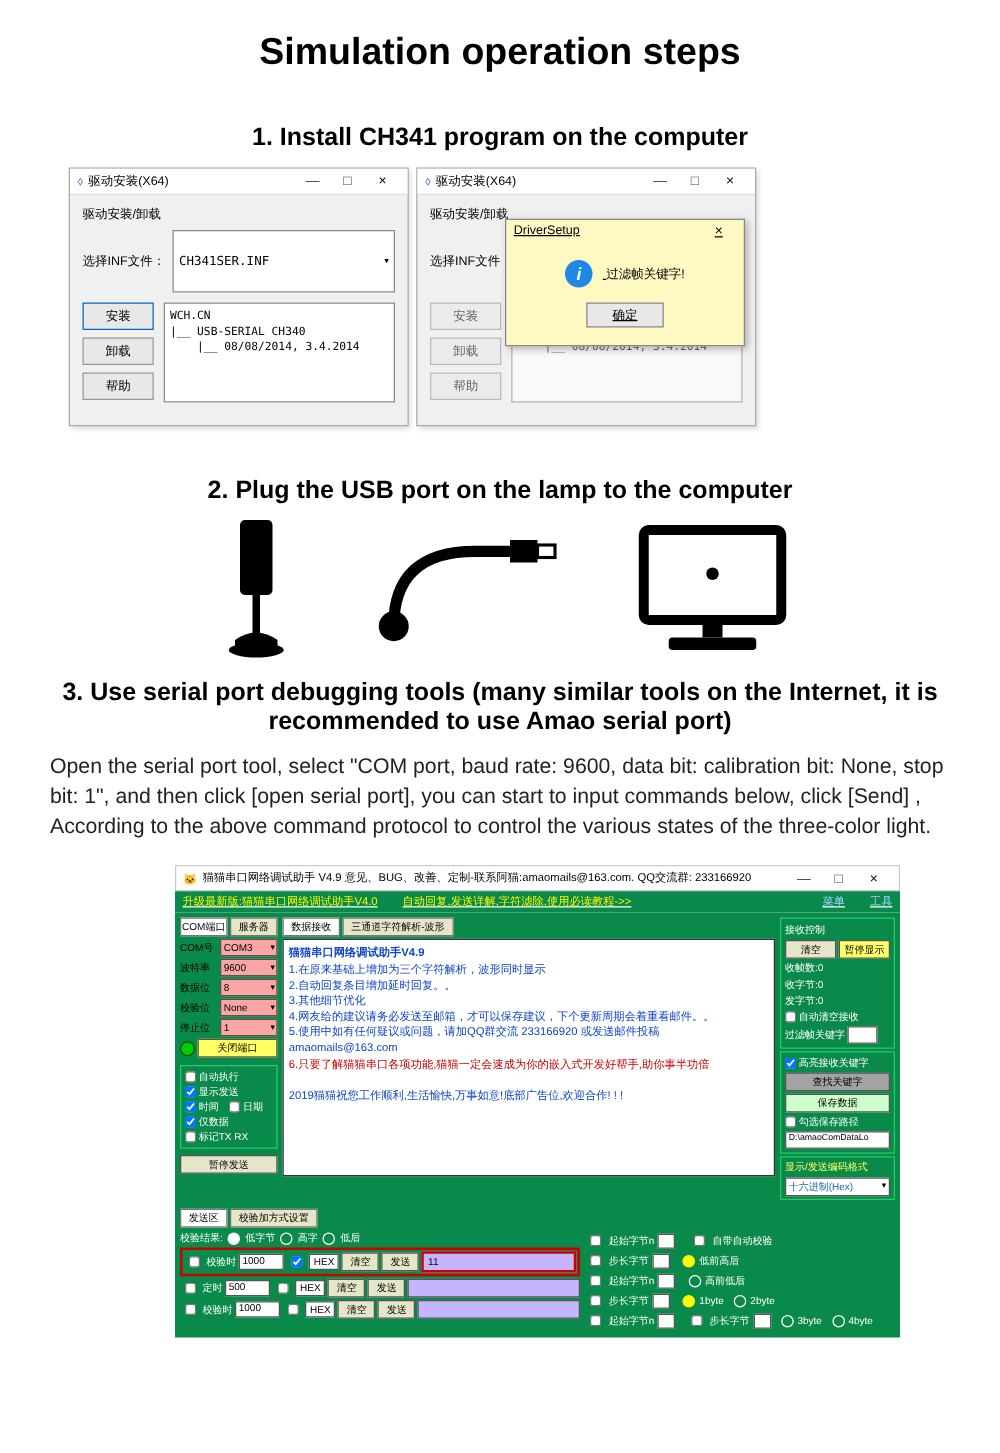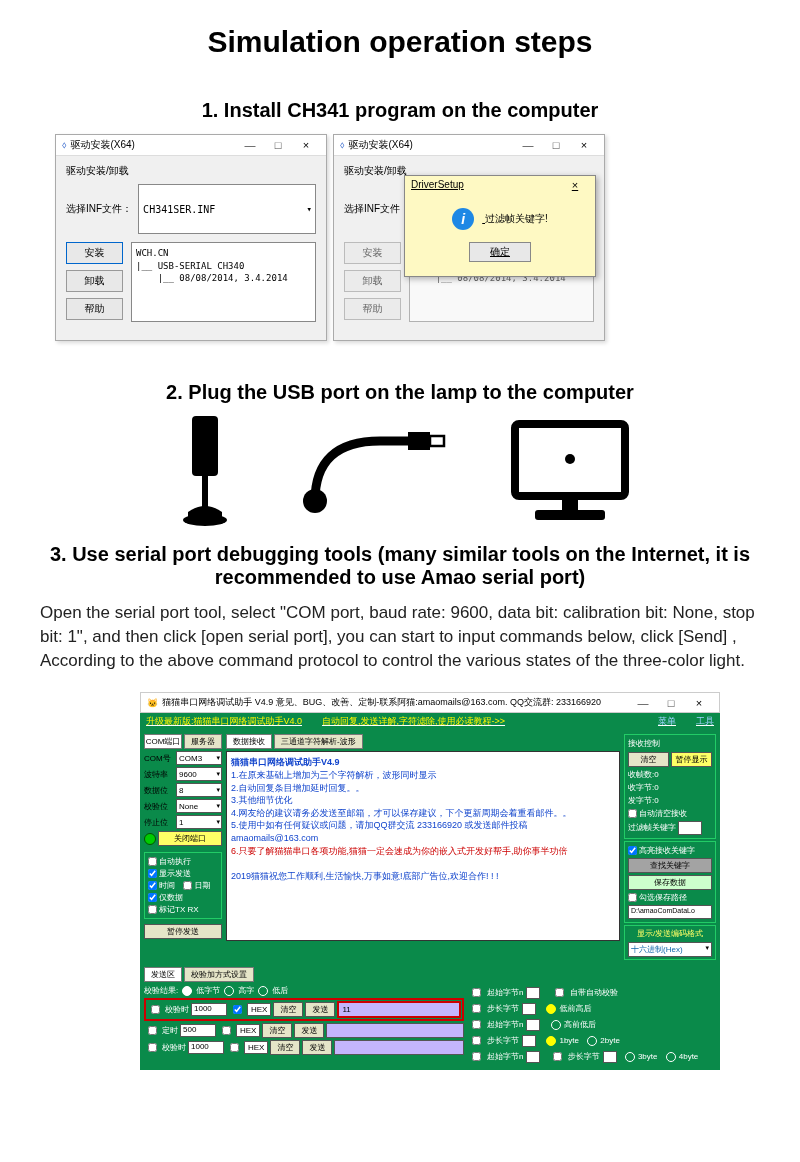--- a/index.html
+++ b/index.html
@@ -47,21 +47,21 @@
 .st-top-links .blue { color:#9fd3ff; text-decoration:none; }
 .st-top-links .seg { flex:1; display:flex; gap:20px; }
 .st-main { display:flex; background:#0a8a4a; padding:4px; gap:4px; }
 .col { font-size:9px; }
 .col-left { width:78px; display:flex; flex-direction:column; gap:2px; }
 .tabpair { display:flex; gap:2px; }
 .tab { flex:1; text-align:center; background:#e5e5c8; border:1px solid #777; padding:1px 0; font-size:8px; }
 .tab.active { background:#fff; }
 .param-row { display:flex; gap:2px; align-items:center; }
 .param-row .lbl { width:30px; font-size:8px; color:#000; text-align:left; }
-.param-row .fld { flex:1; background:#ffffff; border:1px solid #555; height:12px; font-size:8px; padding:0 2px; display:flex; align-items:center; position:relative; }
+.param-row .fld { flex:1; background:#fca5a5; border:1px solid #555; height:12px; font-size:8px; padding:0 2px; display:flex; align-items:center; position:relative; }
 .param-row .fld::after { content:"▾"; position:absolute; right:1px; font-size:7px; }
 .led { width:10px; height:10px; border-radius:50%; background:#0c0; border:1px solid #050; display:inline-block; }
 .close-port { background:#ffff66; border:1px solid #555; font-size:8px; padding:1px 4px; text-align:center; }
 .chk-group { border:1px solid #2c6; padding:3px; display:flex; flex-direction:column; gap:1px; margin-top:4px; }
 .chk { display:flex; align-items:center; gap:2px; font-size:8px; color:#fff; }
 .chk input { width:9px; height:9px; margin:0; }
 .small-btn { background:#e5e5c8; border:1px solid #555; font-size:8px; text-align:center; padding:1px 0; margin-top:3px; }
 
 .col-mid { flex:1; display:flex; flex-direction:column; gap:2px; }
 .mid-tabs { display:flex; gap:2px; }
@@ -329,21 +329,21 @@
             </label>
           <div class="sbtn" style="background:#a3a3a3;">查找关键字</div>
           <div class="sbtn" style="background:#cfc;">保存数据</div>
           <label class="chk">
               <input type="checkbox" style="">
               <span>勾选保存路径</span>
             </label>
           <div class="path-box">D:\amaoComDataLo</div>
         </div>
         <div class="rgroup" style="padding:2px 3px;">
-          <div class="rgroup-title" style="color:#ff6;text-align:center;">显示/发送编码格式</div>
+          <div class="rgroup-title" style="color:#ff6;">显示/发送编码格式</div>
           <div class="enc-select"><span>十六进制(Hex)</span></div>
         </div>
       </div>
     </div>
 
     <div class="bottom">
       <div class="bottom-tabs">
         <div class="tab active" style="flex:none;padding:1px 6px;">发送区</div>
         <div class="tab" style="flex:none;padding:1px 6px;">校验加方式设置</div>
       </div>

